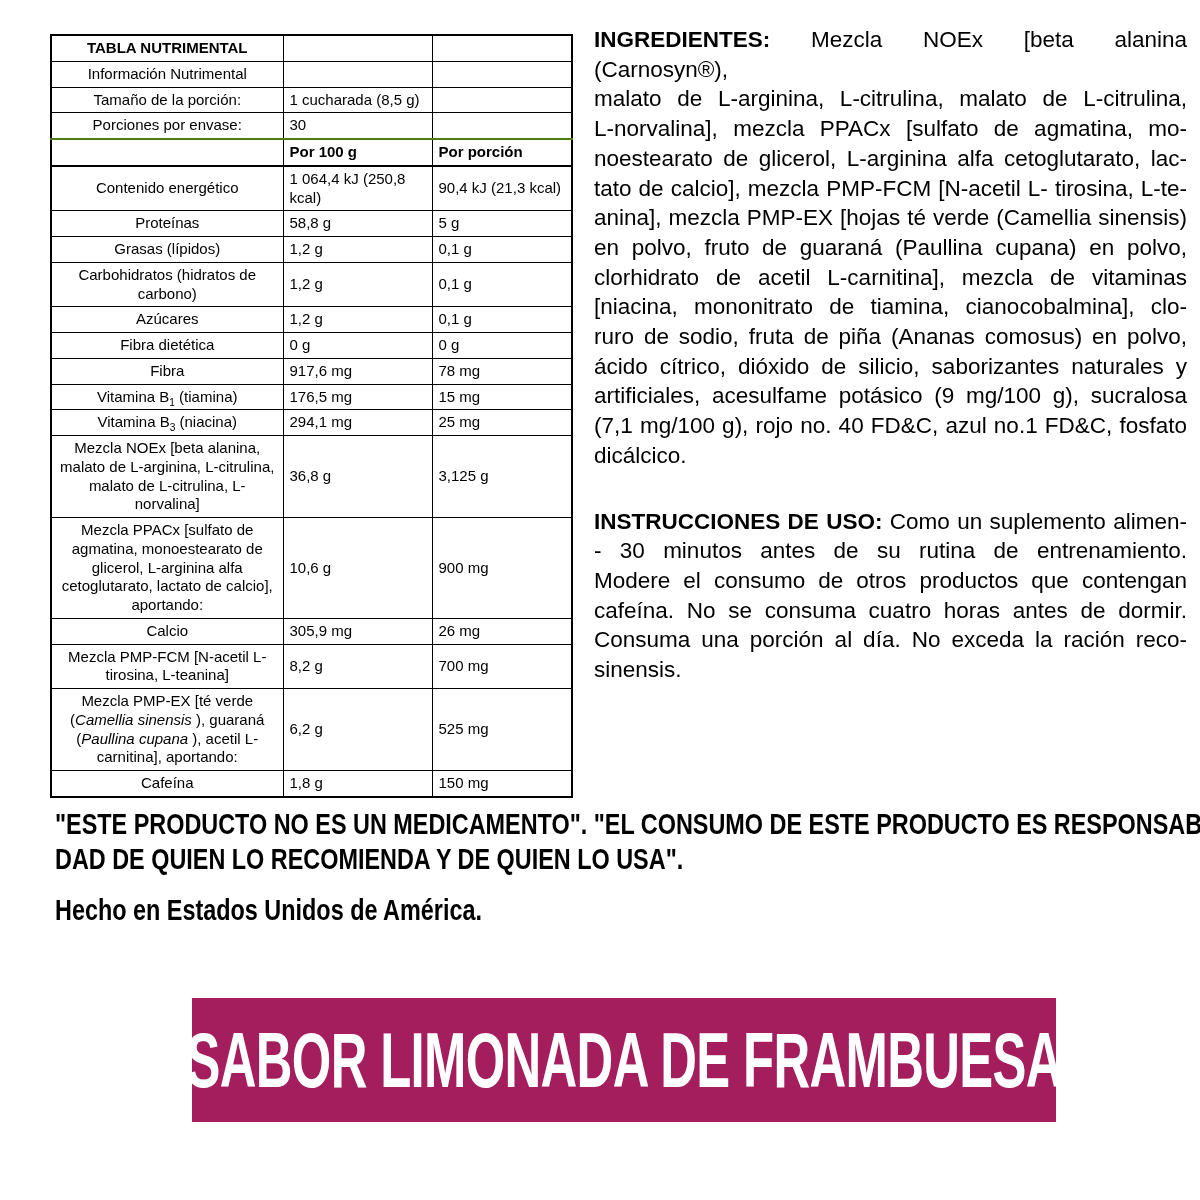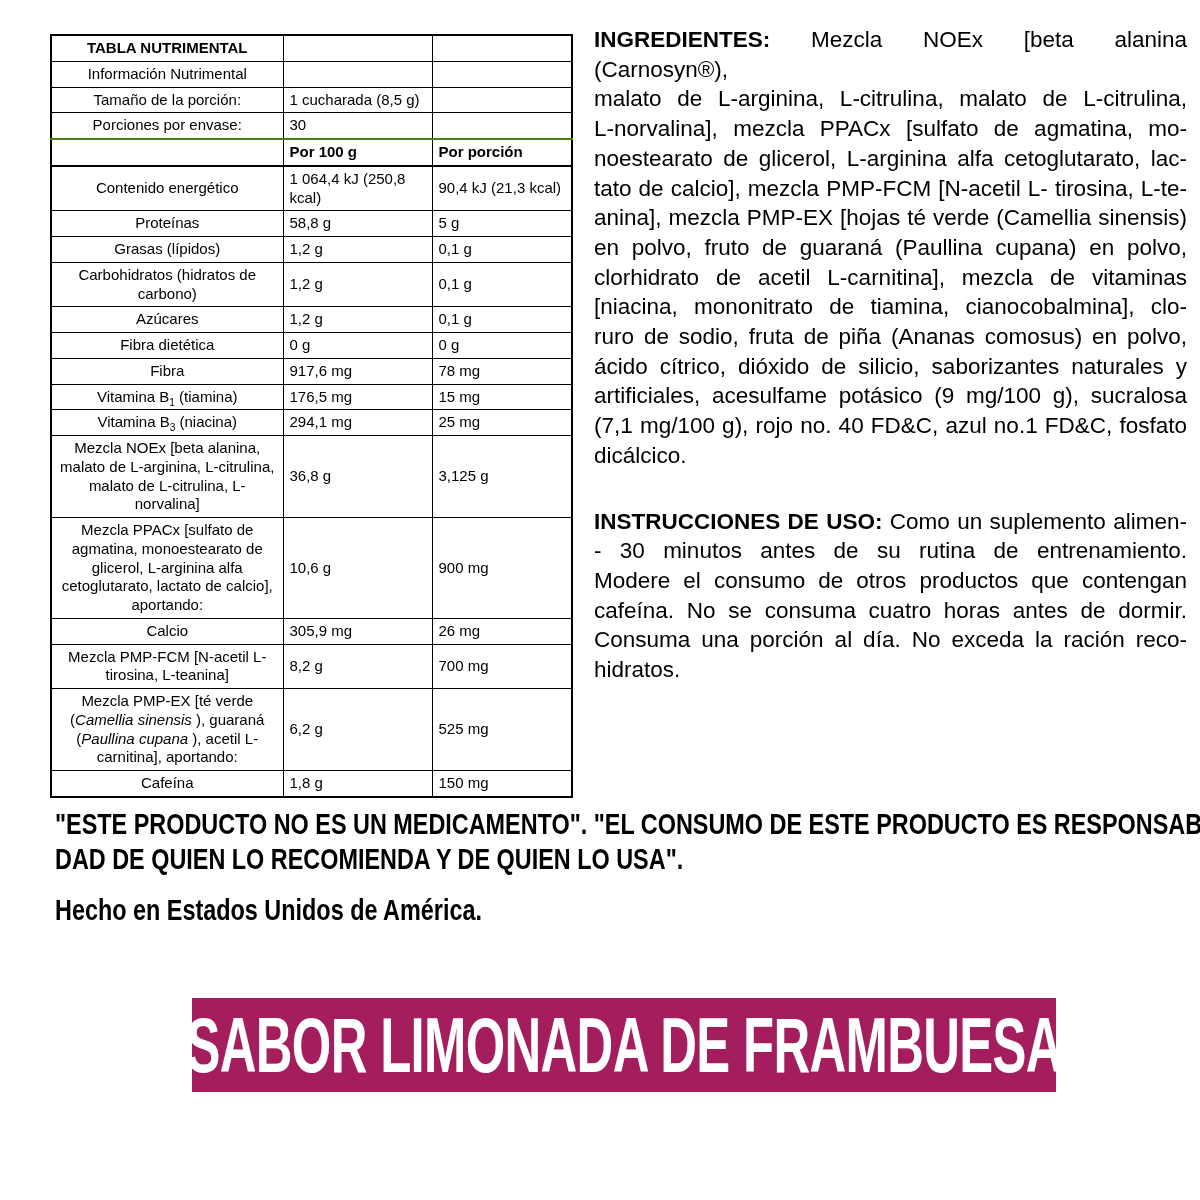--- a/index.html
+++ b/index.html
@@ -29,21 +29,21 @@
   
   .disclaimer{position:absolute;left:55px;top:806px;width:1430px;
               font-weight:bold;font-size:30px;line-height:35px;
               transform:scaleX(0.78);transform-origin:0 0;}
   .disclaimer .jline{text-align:left;white-space:nowrap;}
   .made-in{position:absolute;left:55px;top:893px;font-weight:bold;
            font-size:30px;transform:scaleX(0.78);transform-origin:0 0;
            white-space:nowrap;}
 
   
-  .banner{position:absolute;left:192px;top:998px;width:864px;height:94px;
+  .banner{position:absolute;left:192px;top:998px;width:864px;height:124px;
           display:flex;align-items:center;justify-content:center;}
   .banner-text{font-size:77px;font-weight:bold;white-space:nowrap;
                transform:scaleX(0.66);letter-spacing:-1px;}
 </style>
 </head>
 <body>
 
 <div class="page">
 
   <table class="nutri">
@@ -172,21 +172,21 @@
         <div class="jline"><span>artificiales, acesulfame potásico (9 mg/100 g), sucralosa</span></div>
         <div class="jline"><span>(7,1 mg/100 g), rojo no. 40 FD&amp;C, azul no.1 FD&amp;C, fosfato</span></div>
         <div class="jline"><span>dicálcico.</span></div>
       </div>
     <div class="para gap">
         <div class="jline"><span class="b">INSTRUCCIONES DE USO:</span><span> Como un suplemento alimen-</span></div>
         <div class="jline"><span>- 30 minutos antes de su rutina de entrenamiento.</span></div>
         <div class="jline"><span>Modere el consumo de otros productos que contengan</span></div>
         <div class="jline"><span>cafeína. No se consuma cuatro horas antes de dormir.</span></div>
         <div class="jline"><span>Consuma una porción al día. No exceda la ración reco-</span></div>
-        <div class="jline"><span>hidratos.</span></div>
+        <div class="jline"><span>sinensis.</span></div>
       </div>
   </div>
 
   <div class="disclaimer">
       <div class="jline"><span>"ESTE PRODUCTO NO ES UN MEDICAMENTO". "EL CONSUMO DE ESTE PRODUCTO ES RESPONSABILI-</span></div>
       <div class="jline"><span>DAD DE QUIEN LO RECOMIENDA Y DE QUIEN LO USA".</span></div>
     </div>
 
   <div class="made-in">Hecho en Estados Unidos de América.</div>
 

